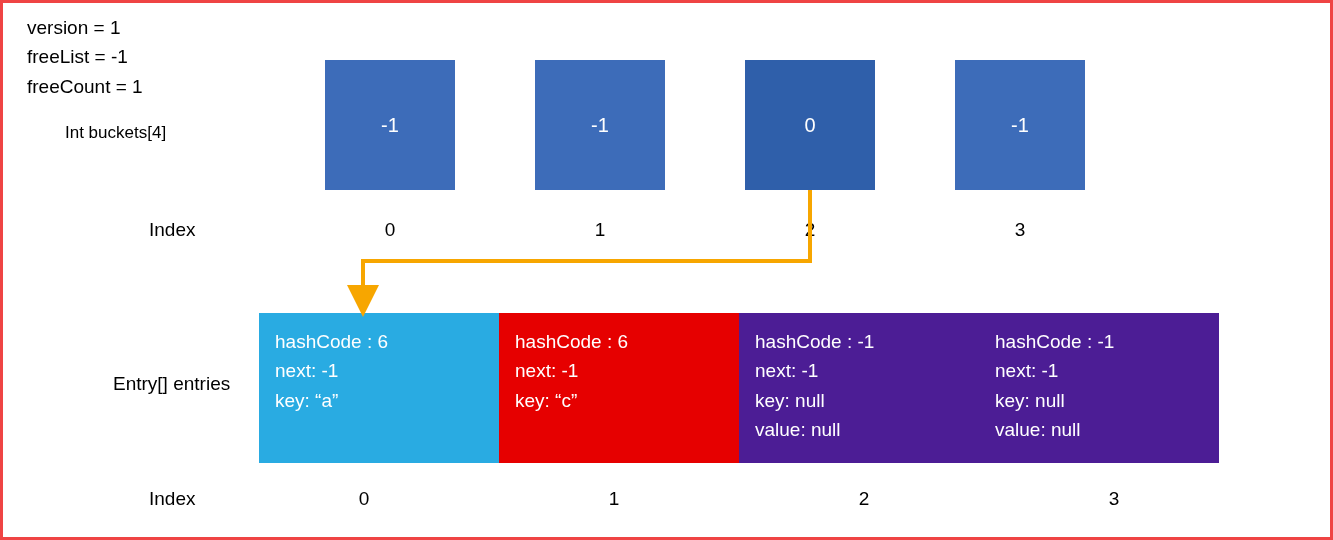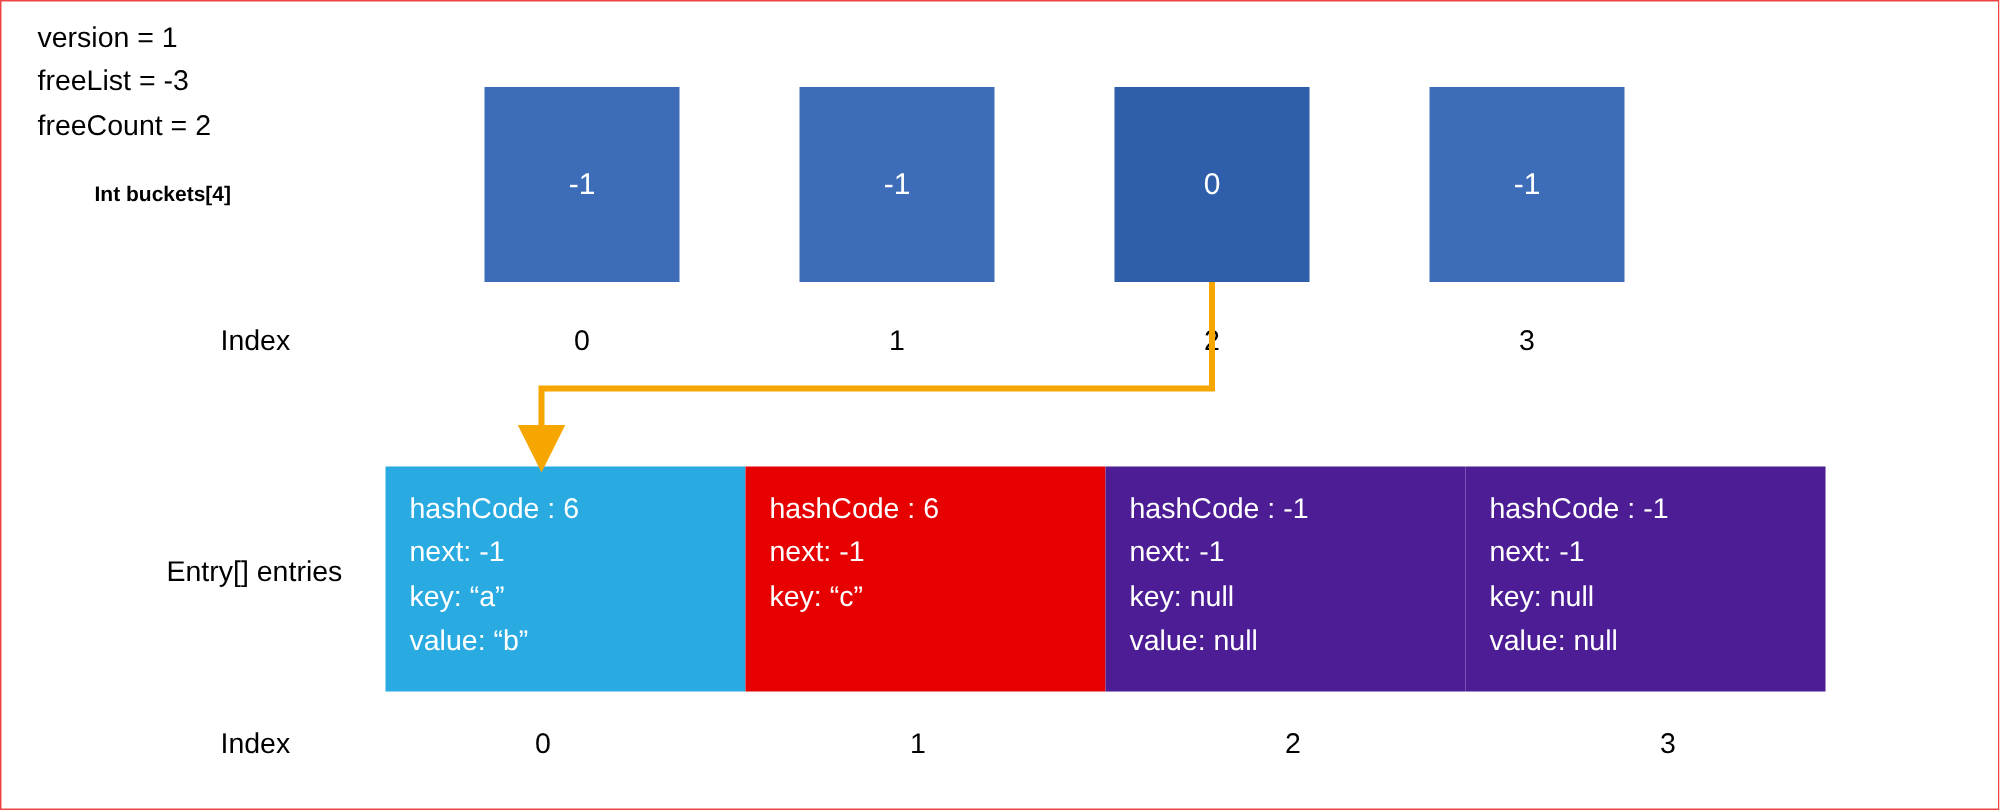--- a/index.html
+++ b/index.html
@@ -6,36 +6,35 @@
   body {
     font-family: "Helvetica Neue", Arial, sans-serif;
     font-size: 18px;
     color: #000;
     background: #fff;
   }
   .frame {
     width: 1333px;
     height: 540px;
     position: relative;
-    border: 1px solid #ef4444;
+    border: 3px solid #ef4444;
     background: #fff;
   }
   .meta {
     position: absolute;
     top: 10px;
     left: 24px;
     line-height: 1.55;
     font-size: 19px;
   }
   .label-buckets {
     position: absolute;
     top: 120px;
     left: 62px;
-    font-size: 14px;
-    font-weight: bold;
+    font-size: 17px;
   }
   .label-entries {
     position: absolute;
     top: 370px;
     left: 62px;
     font-size: 19px;
     margin-left: 48px;
   }
   .label-index-top {
     position: absolute;
@@ -120,22 +119,22 @@
     pointer-events: none;
   }
 </style>
 </head>
 <body>
 
 <div class="frame">
 
   <div class="meta">
     <div>version = 1</div>
-    <div>freeList = -3</div>
-    <div>freeCount = 2</div>
+    <div>freeList = -1</div>
+    <div>freeCount = 1</div>
   </div>
 
   <div class="label-buckets">Int buckets[4]</div>
   <div class="label-index-top">Index</div>
   <div class="label-entries">Entry[] entries</div>
   <div class="label-index-bottom">Index</div>
 
   <div class="buckets-row">
     <div class="bucket normal">-1</div>
     <div class="bucket normal">-1</div>
@@ -148,21 +147,20 @@
     <div>1</div>
     <div>2</div>
     <div>3</div>
   </div>
 
   <div class="entries-row">
     <div class="entry cyan">
       <div>hashCode : 6</div>
       <div>next: -1</div>
       <div>key: “a”</div>
-      <div>value: “b”</div>
     </div>
     <div class="entry red">
       <div>hashCode : 6</div>
       <div>next: -1</div>
       <div>key: “c”</div>
     </div>
     <div class="entry green">
       <div>hashCode : -1</div>
       <div>next: -1</div>
       <div>key: null</div>

